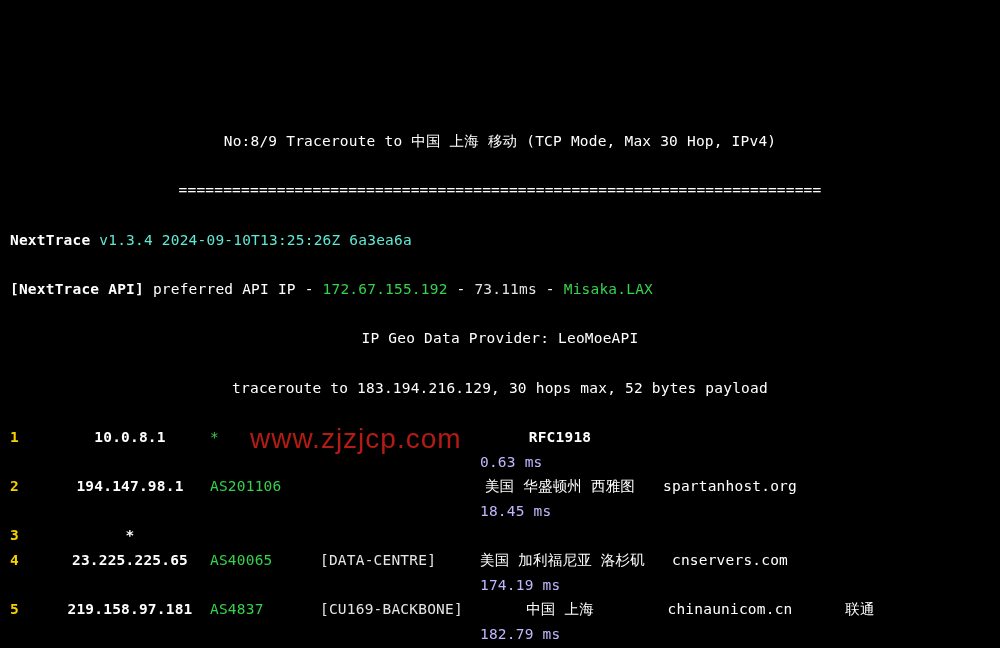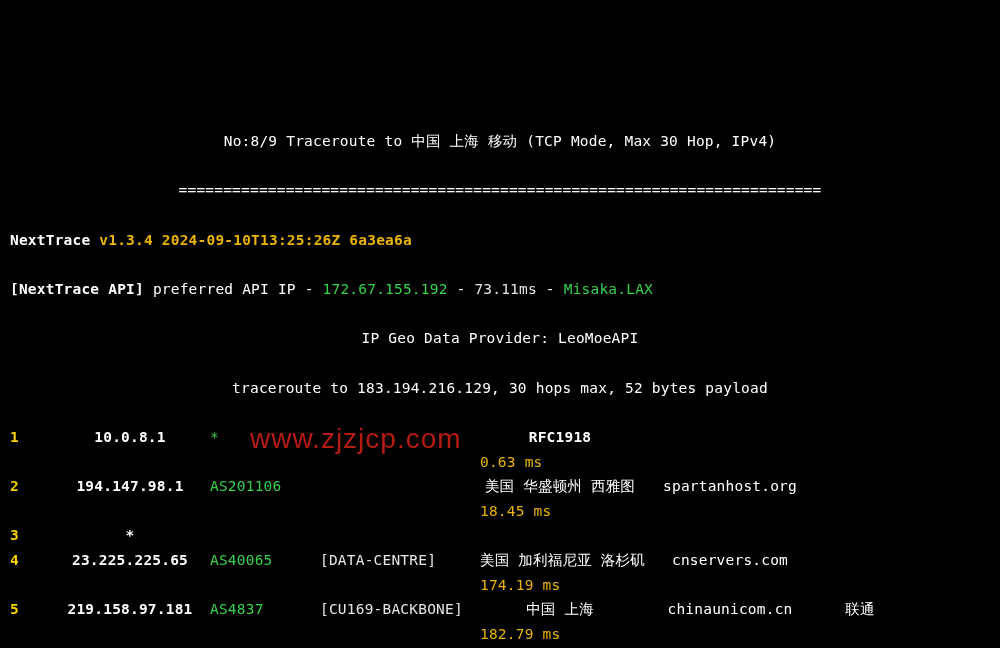--- a/index.html
+++ b/index.html
@@ -11,33 +11,33 @@
       line-height:1.7;
       width:1000px;
       height:648px;
       padding:6px 10px;
       overflow:hidden;
       white-space:pre;
       letter-spacing:0.2px;
     }
     .white { color:#ffffff;text-align:center; }
     .bold { font-weight:bold; }
-    .dim { color:#eab308;font-weight:bold; }
+    .dim { color:#5eead4; }
     .cyan { color:#e5e5e5; }
     .green { color:#35d24c; }
     .yellow { color:#f7d100; }
     .row { display:flex; }
     .col-hop { width:40px; }
     .col-ip { width:160px; }
     .col-asn { width:110px; }
     .col-tag { width:160px; }
     .col-loc { width:160px; }
     .col-dom { width:180px; }
     .col-isp { width:80px; }
-    .ms { color:#eab308; }
+    .ms { color:#c4b5fd; }
     .watermark {
       position:absolute;
       left:240px;
       top:310px;
       color:rgba(200,30,20,0.9);
       font-size:28px;
       font-weight:normal;
       font-family:Arial,sans-serif;
       letter-spacing:1px;
       z-index:2;

